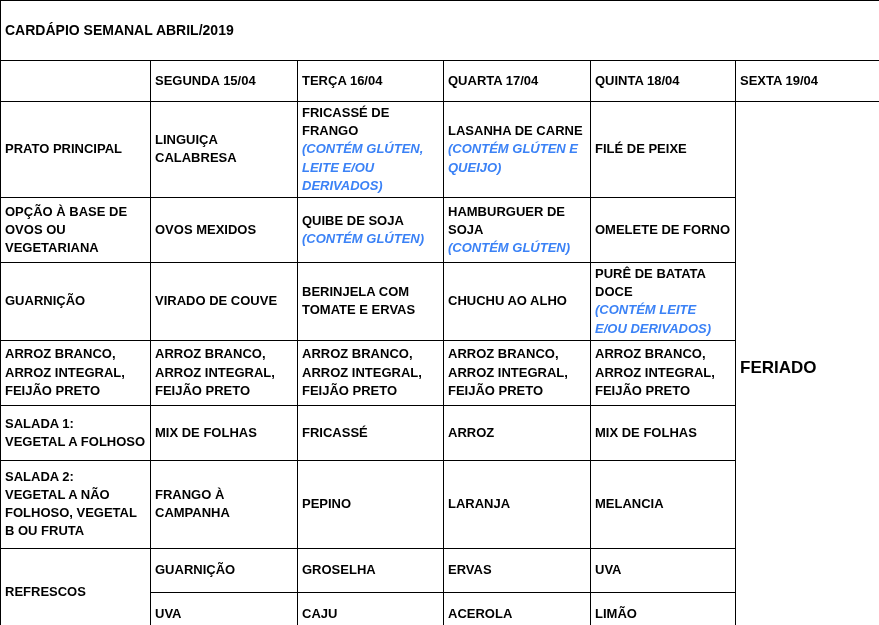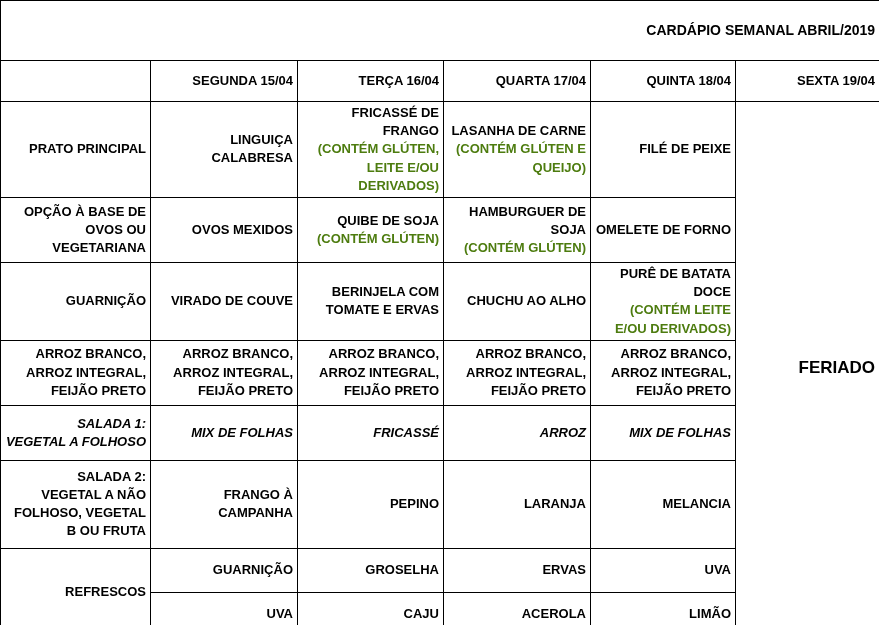--- a/index.html
+++ b/index.html
@@ -11,44 +11,44 @@
   }
   table.menu {
     width: 879px;
     height: 625px;
     border-collapse: collapse;
     table-layout: fixed;
     background: #ffffff;
   }
   td {
     border: 1px solid #000000;
-    text-align: right;
+    text-align: left;
     vertical-align: middle;
     font-weight: bold;
     font-size: 13px;
     line-height: 1.4;
     padding: 2px 4px;
     color: #000000;
     overflow: hidden;
   }
   tr.title-row { height: 60px; }
   tr.header-row { height: 41px; }
   tr.r-prato { height: 83px; }
   tr.r-opcao { height: 65px; }
   tr.r-guarnicao { height: 65px; }
   tr.r-arroz { height: 65px; }
-  tr.r-salada1 { height: 55px; font-style: italic; }
+  tr.r-salada1 { height: 55px; }
   tr.r-salada2 { height: 88px; }
   tr.r-refresco1 { height: 44px; }
   tr.r-refresco2 { height: 43px; }
   td.title-cell { font-size: 14px; }
   td.row-label { white-space: pre-line; margin-left: 48px; }
   td.feriado-cell { font-size: 17px; }
   .dish { display: block; }
-  .note { display: block; color: #4d7c0f; }
+  .note { display: block; color: #3b82f6; font-style: italic; }
 </style>
 </head>
 <body>
 
 <table class="menu">
   <colgroup>
     <col style="width:150px">
     <col style="width:147px">
     <col style="width:146px">
     <col style="width:147px">

